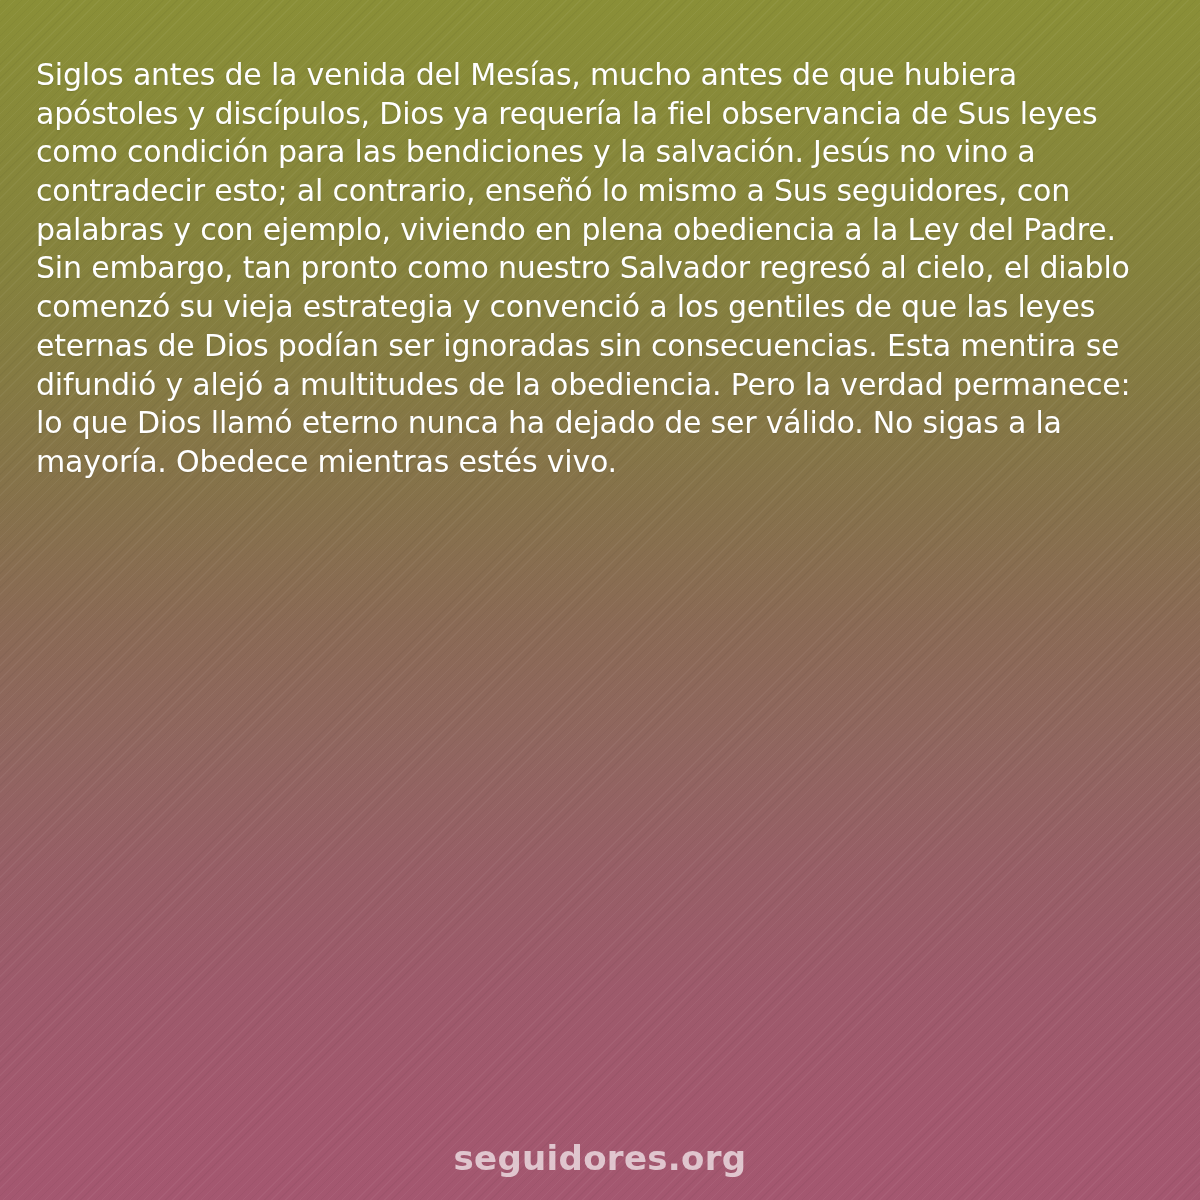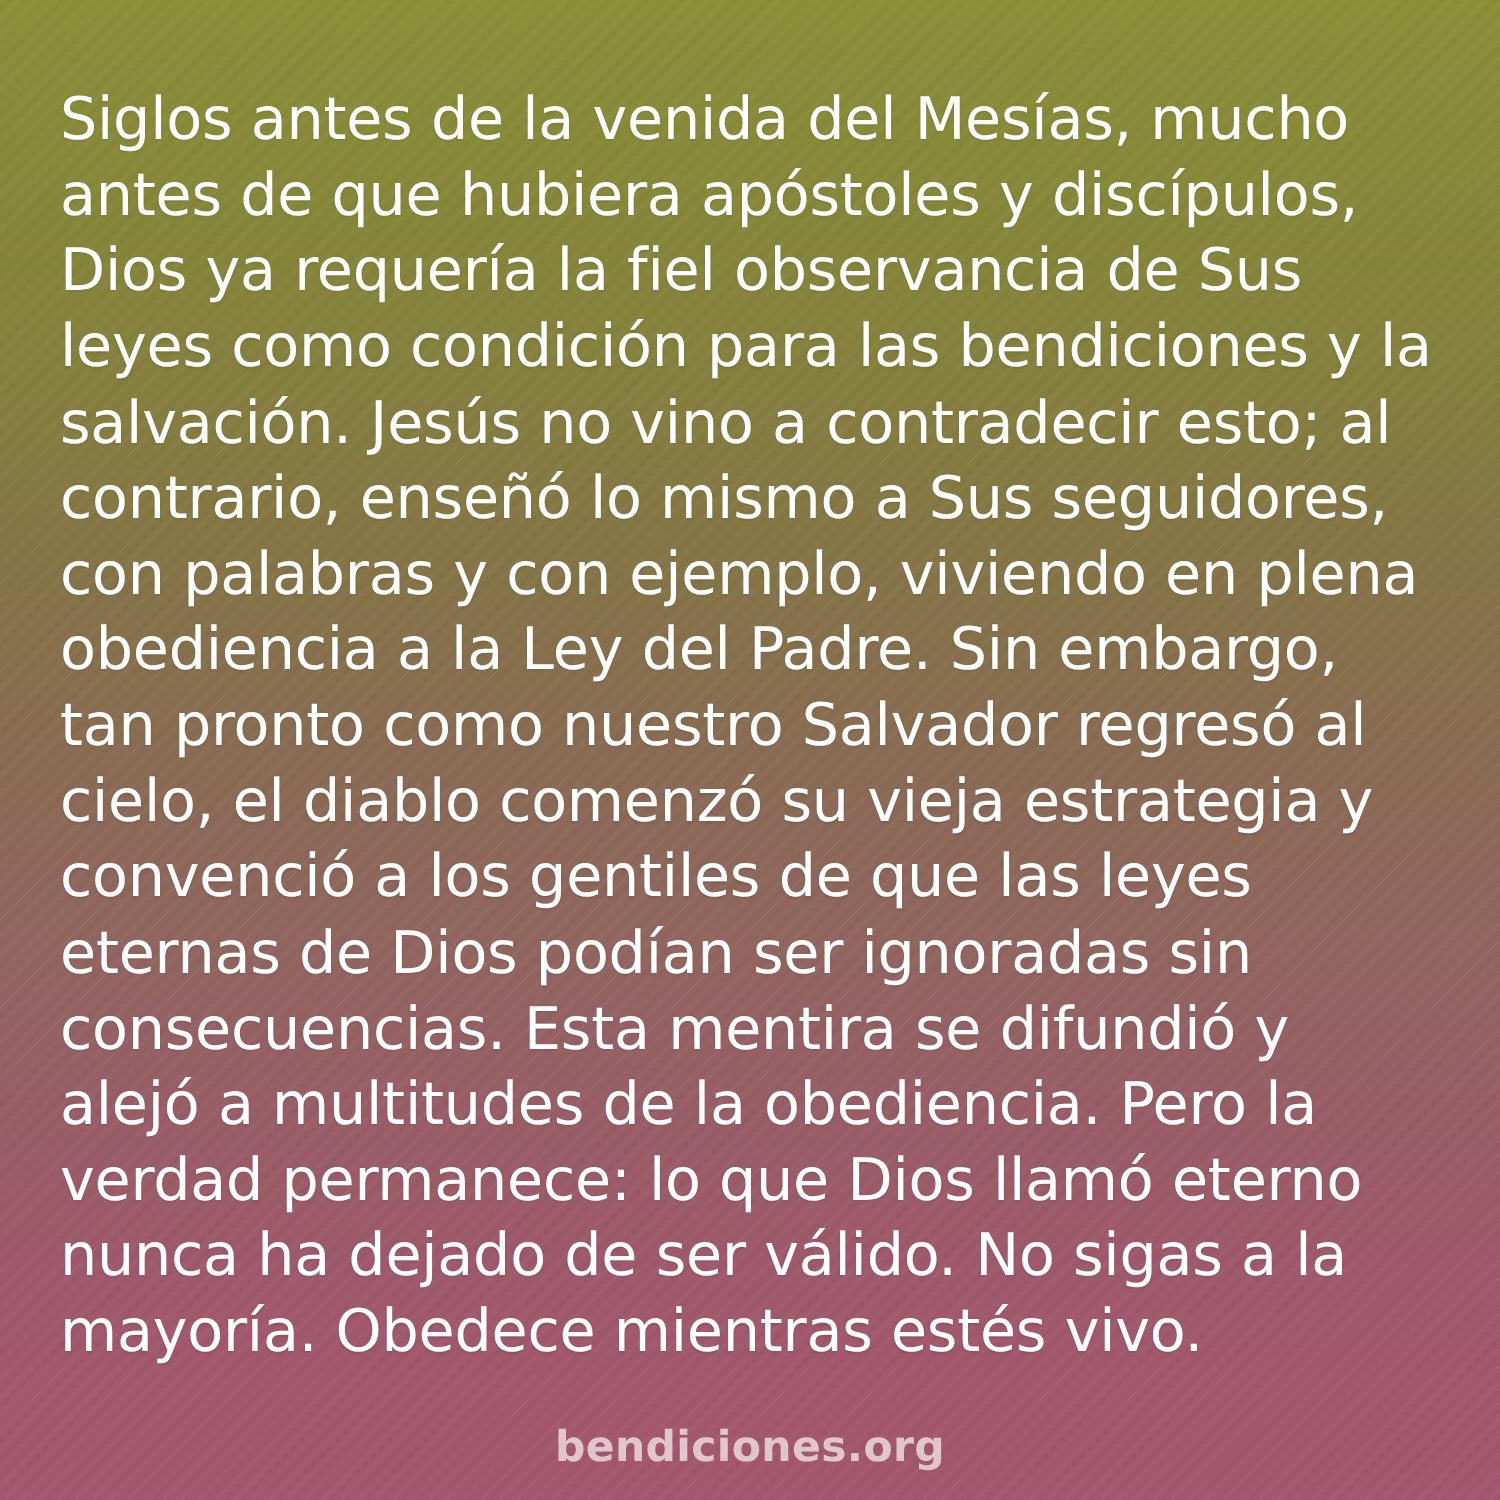--- a/index.html
+++ b/index.html
@@ -45,42 +45,41 @@
       rgba(0,0,0,0.035) 5px,
       rgba(0,0,0,0.035) 6px,
       rgba(0,0,0,0.0) 6px,
       rgba(0,0,0,0.0) 10px
     );
     pointer-events: none;
   }
   .quote {
     position: absolute;
     top: 56px;
-    left: 48px;
+    left: 36px;
     right: 52px;
     color: #ffffff;
-    font-size: 47px;
+    font-size: 30px;
     line-height: 1.29;
     font-weight: 400;
     letter-spacing: -0.2px;
     white-space: pre-wrap;
     text-shadow: 0 1px 2px rgba(0,0,0,0.10);
-    margin-top: 10px;
   }
   .watermark {
     position: absolute;
     left: 0;
     right: 0;
     bottom: 22px;
     text-align: center;
     color: rgba(255,255,255,0.66);
     font-size: 34px;
     font-weight: 700;
     letter-spacing: 0.3px;
   }
 </style>
 </head>
 <body>
 
 <div class="card">
   <div class="quote">Siglos antes de la venida del Mesías, mucho antes de que hubiera apóstoles y discípulos, Dios ya requería la fiel observancia de Sus leyes como condición para las bendiciones y la salvación. Jesús no vino a contradecir esto; al contrario, enseñó lo mismo a Sus seguidores, con palabras y con ejemplo, viviendo en plena obediencia a la Ley del Padre. Sin embargo, tan pronto como nuestro Salvador regresó al cielo, el diablo comenzó su vieja estrategia y convenció a los gentiles de que las leyes eternas de Dios podían ser ignoradas sin consecuencias. Esta mentira se difundió y alejó a multitudes de la obediencia. Pero la verdad permanece: lo que Dios llamó eterno nunca ha dejado de ser válido. No sigas a la mayoría. Obedece mientras estés vivo.</div>
-  <div class="watermark">bendiciones.org</div>
+  <div class="watermark">seguidores.org</div>
 </div>
 
 </body></html>

